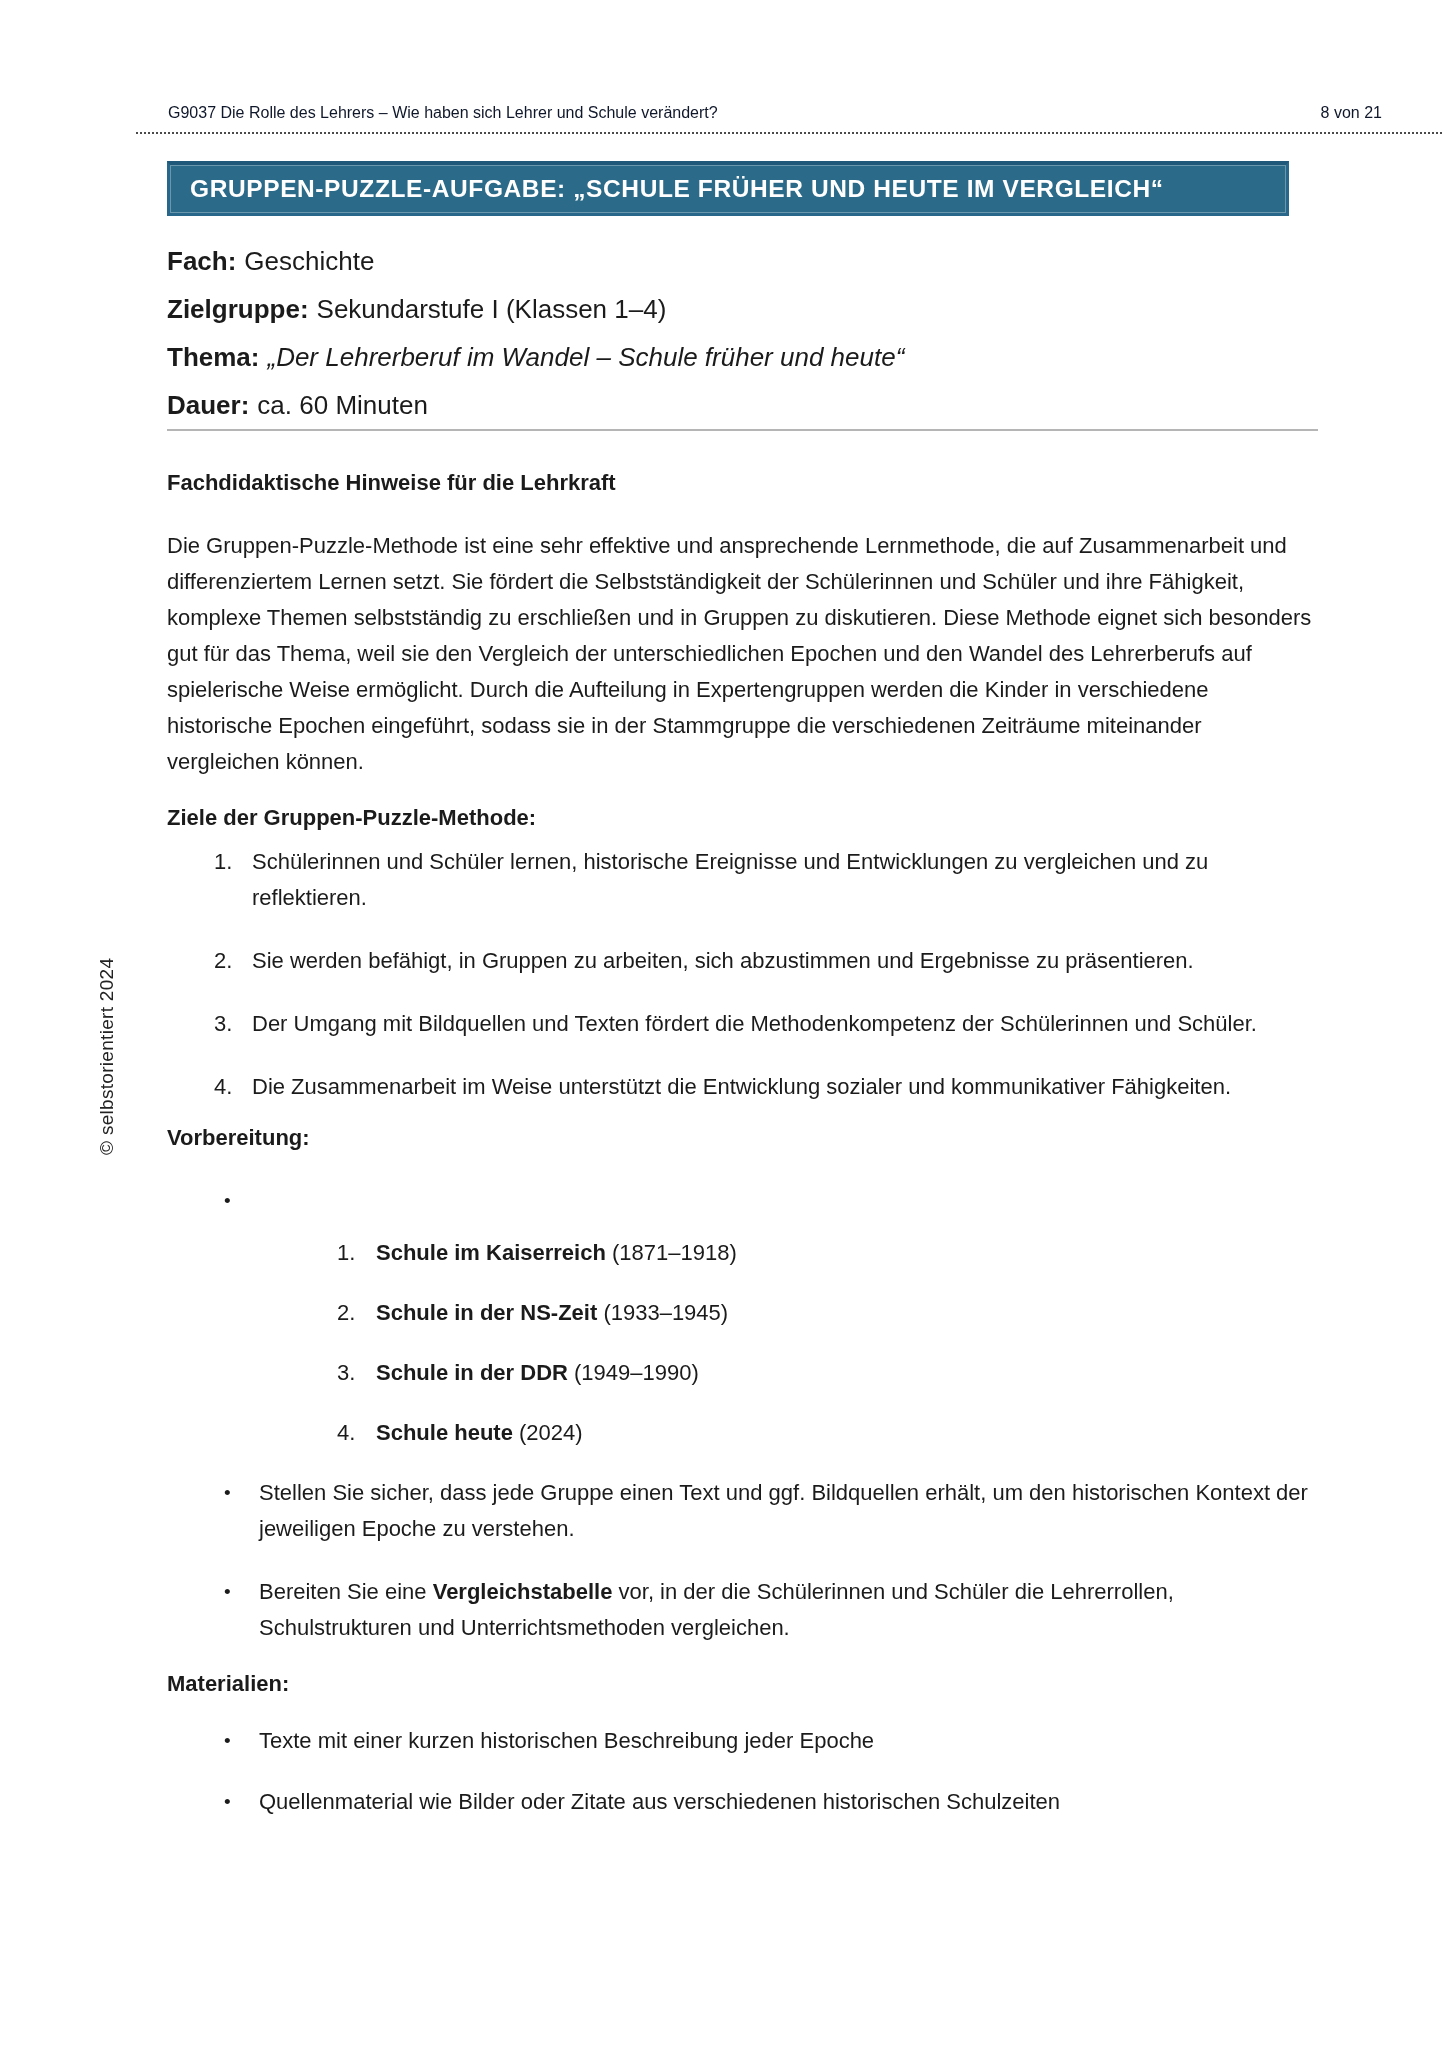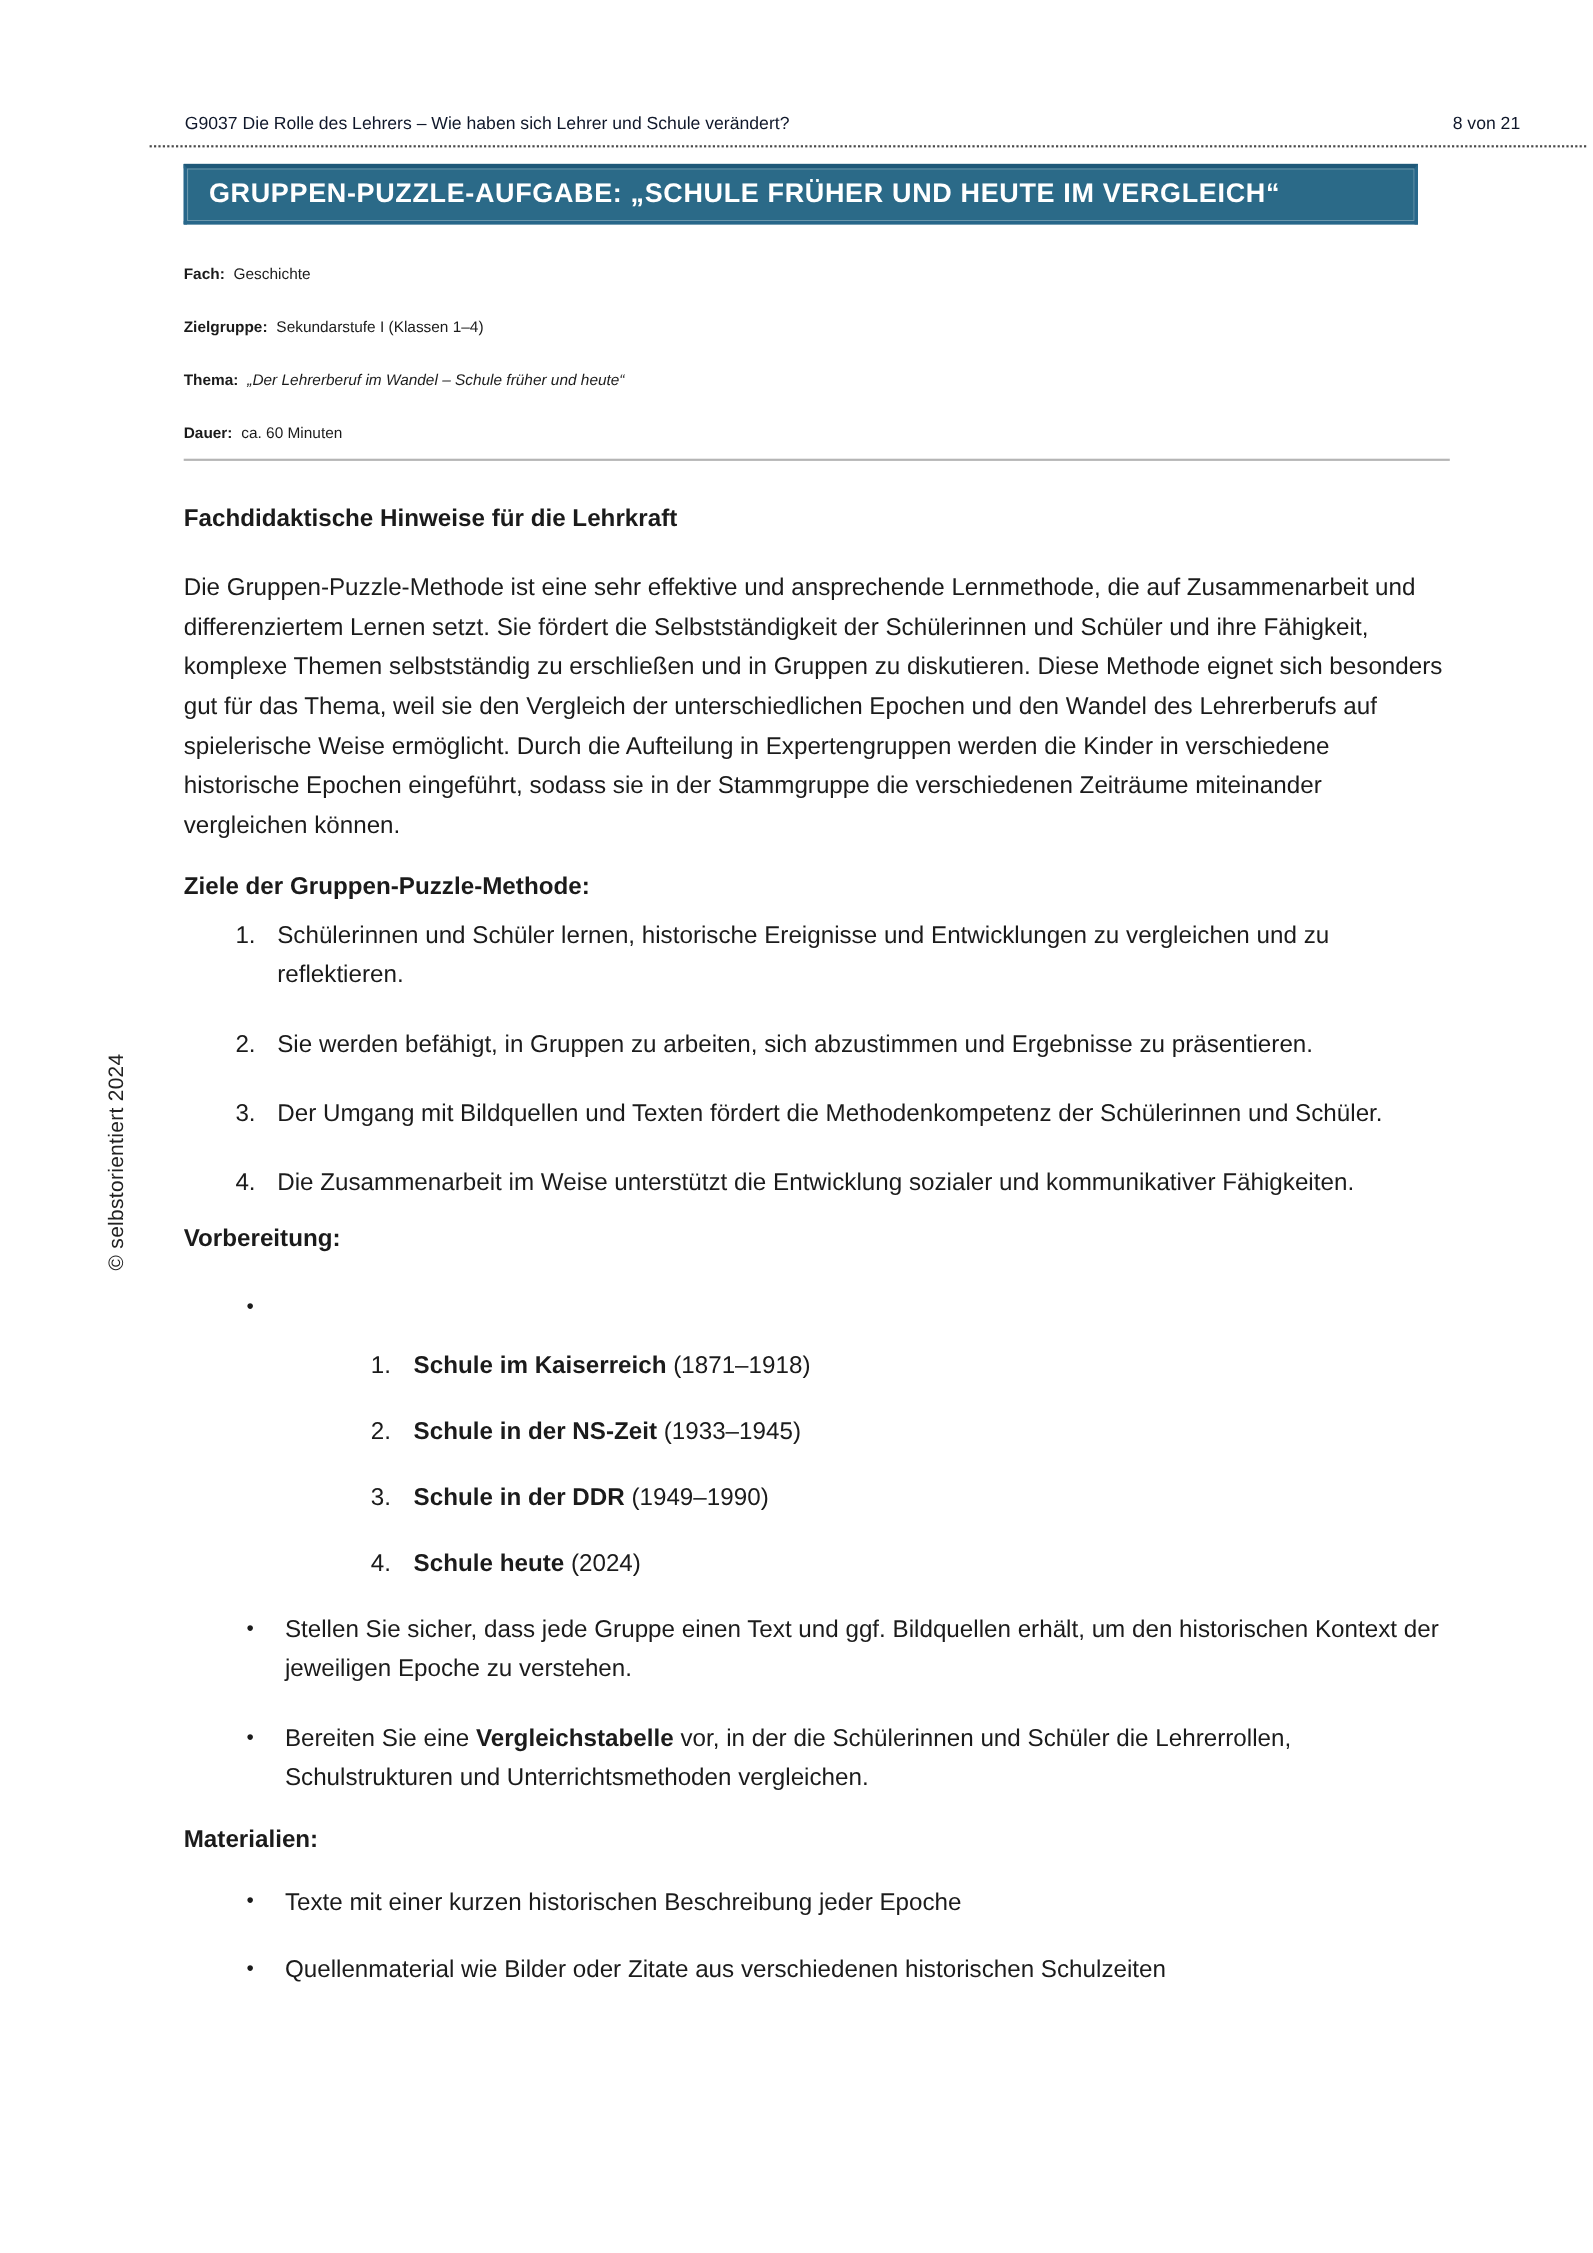--- a/index.html
+++ b/index.html
@@ -15,39 +15,39 @@
 
   
   .running {
     position:absolute; left:136px; top:104px; width:1306px;
     display:flex; justify-content:space-between; align-items:flex-end;
     padding:0 60px 10px 32px;
     border-bottom:2px dotted #4a4a4a;
     font-size:16px; color:#0f172a;
   }
 
-  .content { position:absolute; left:167px; top:149px; width:1151px; }
+  .content { position:absolute; left:167px; top:161px; width:1151px; }
 
   
   .banner {
     width:1122px; height:55px;
     background:#2b6a88;
     border:3px solid #28678a;
     border-top:4px solid #1f5878;
     box-shadow: inset 0 0 0 1px rgba(255,255,255,0.30);
     display:flex; align-items:center;
     padding-left:20px;
   }
   .banner-text {
     color:#ffffff; font-weight:bold; font-size:24.5px; letter-spacing:0.6px;
     white-space:nowrap;
   }
 
   
-  .meta { margin-top:21px; font-size:14px; }
+  .meta { margin-top:21px; font-size:26px; }
   .meta-row { line-height:48px; white-space:nowrap; }
   .lbl { font-weight:bold; margin-right:8px; }
   .italic { font-style:italic; }
 
   .divider { border:none; border-top:2px solid #b5b5b5; margin-top:0px; width:1151px; }
 
   
   .h { font-weight:bold; font-size:22px; line-height:36px; }
   .h-hinweise { margin-top:34px; }
   .para { margin-top:27px; font-size:22px; line-height:36px; }

